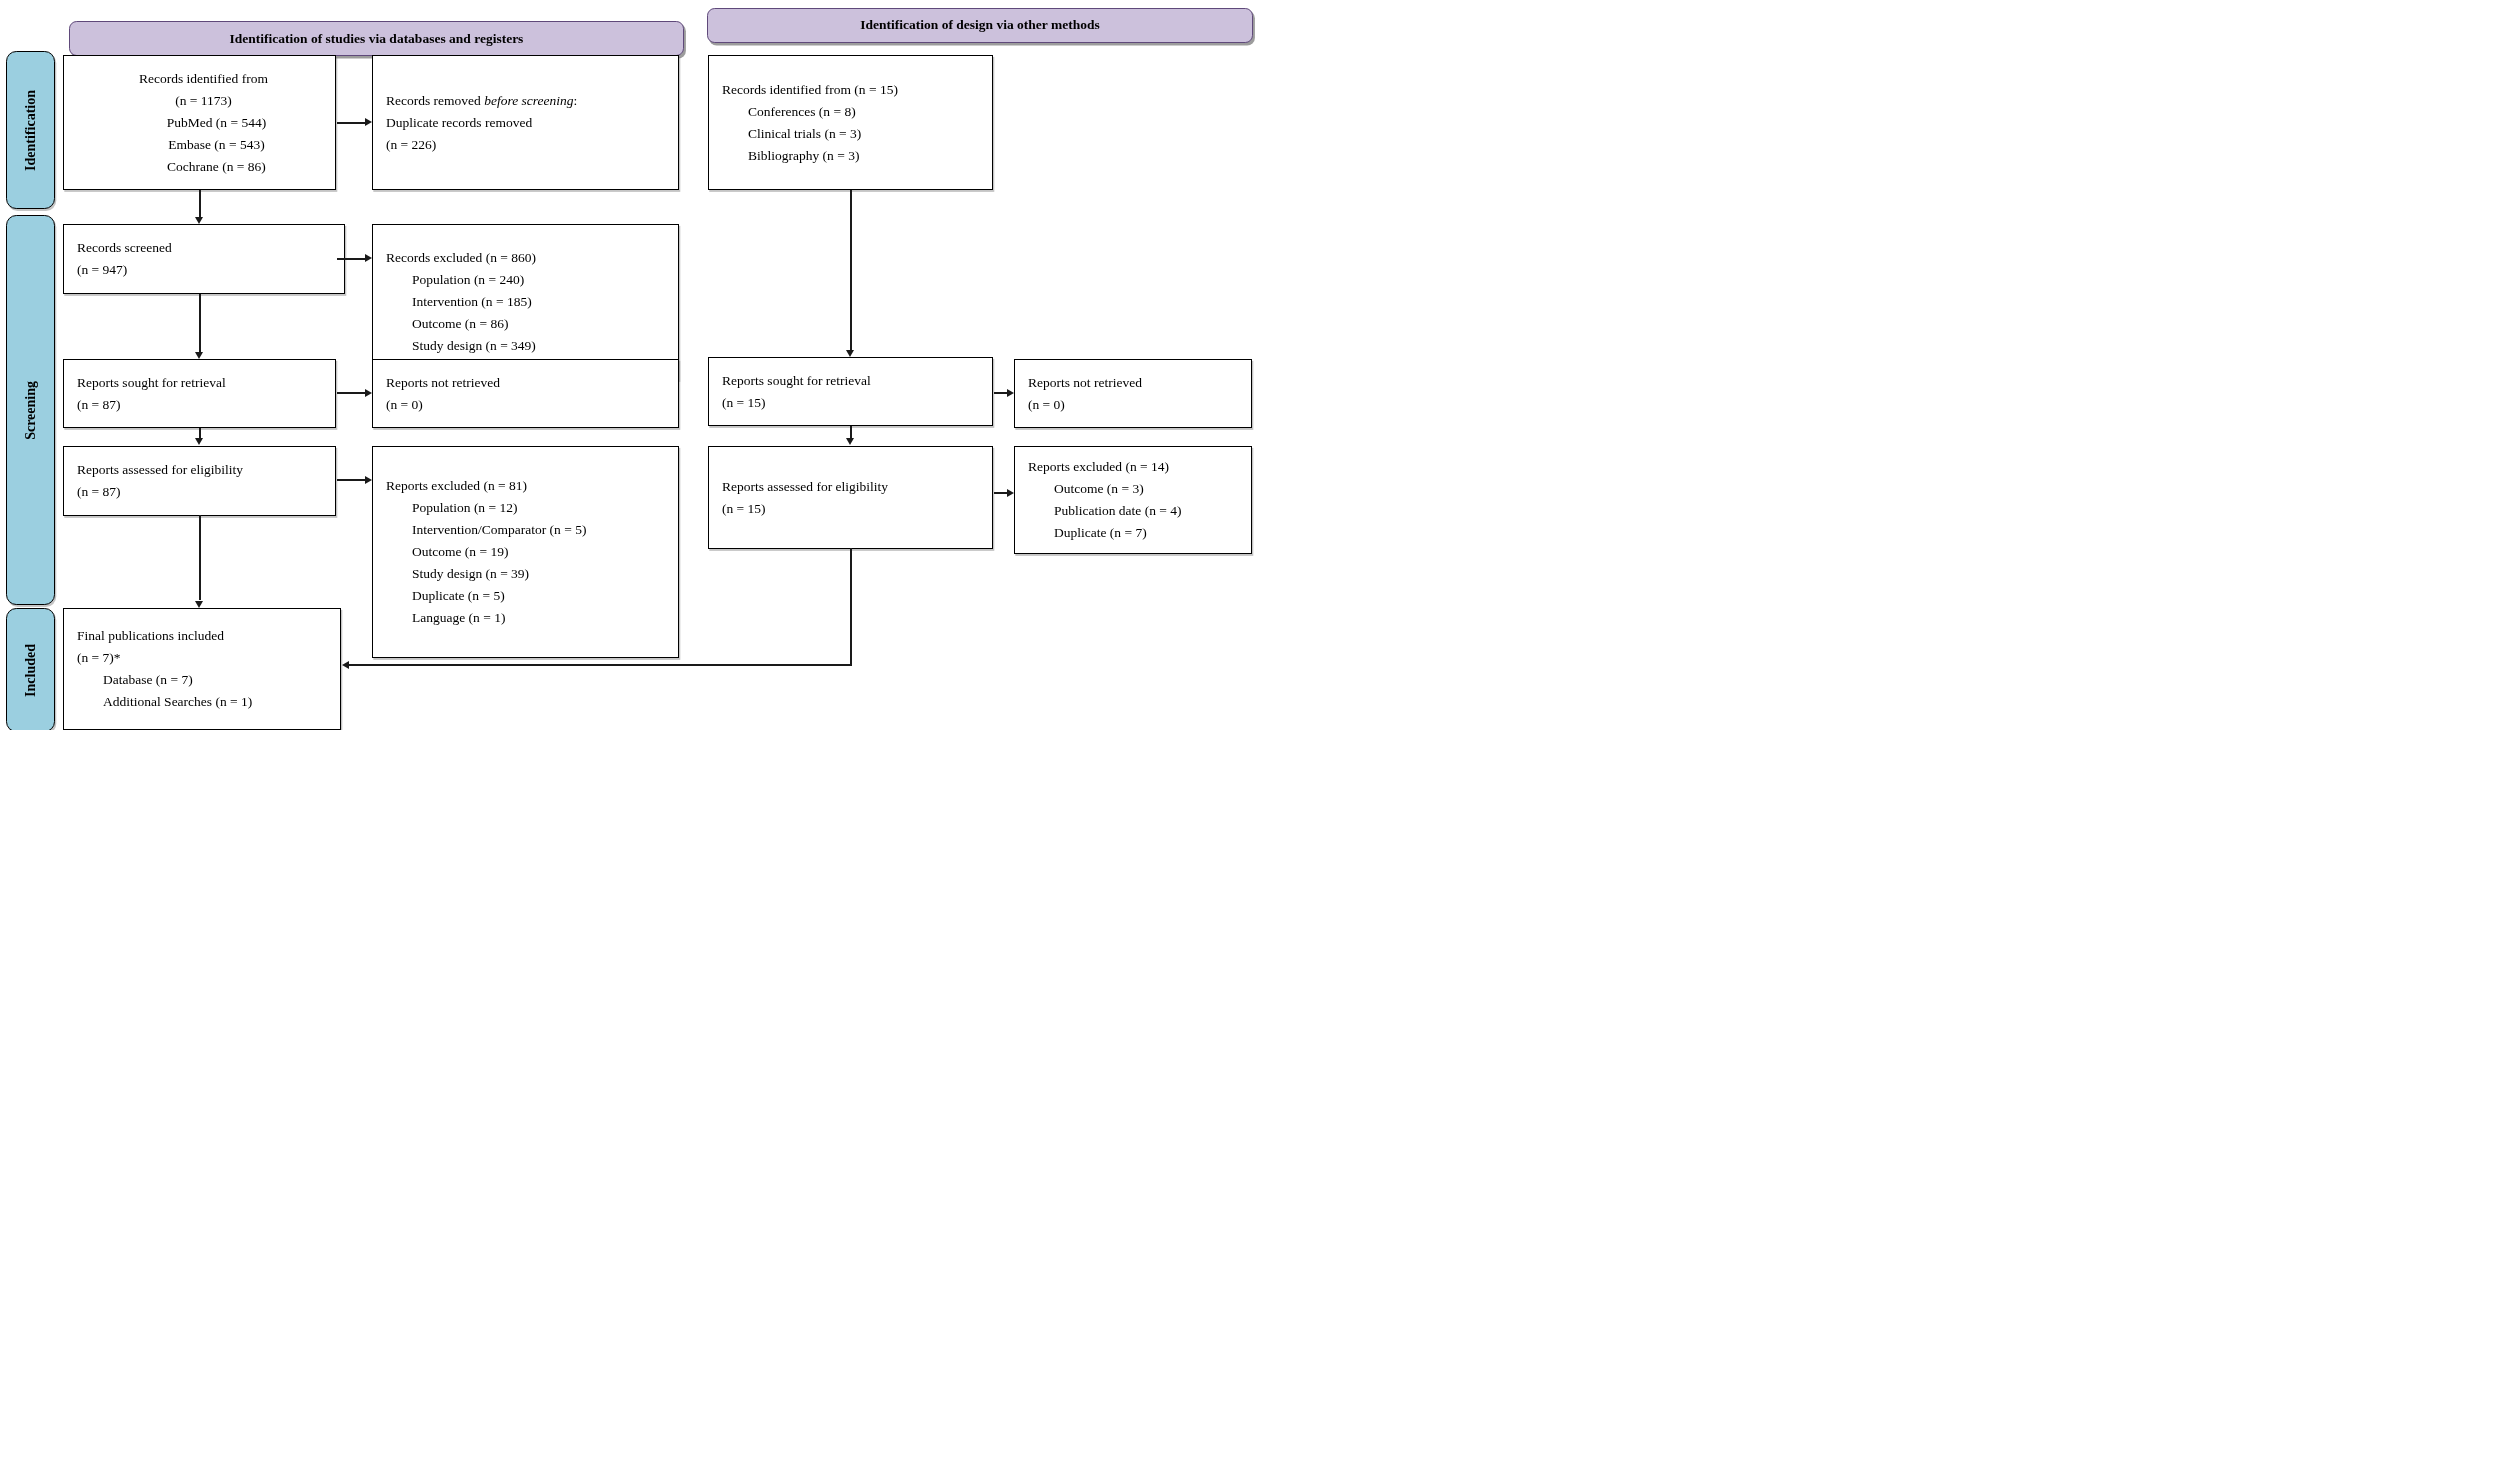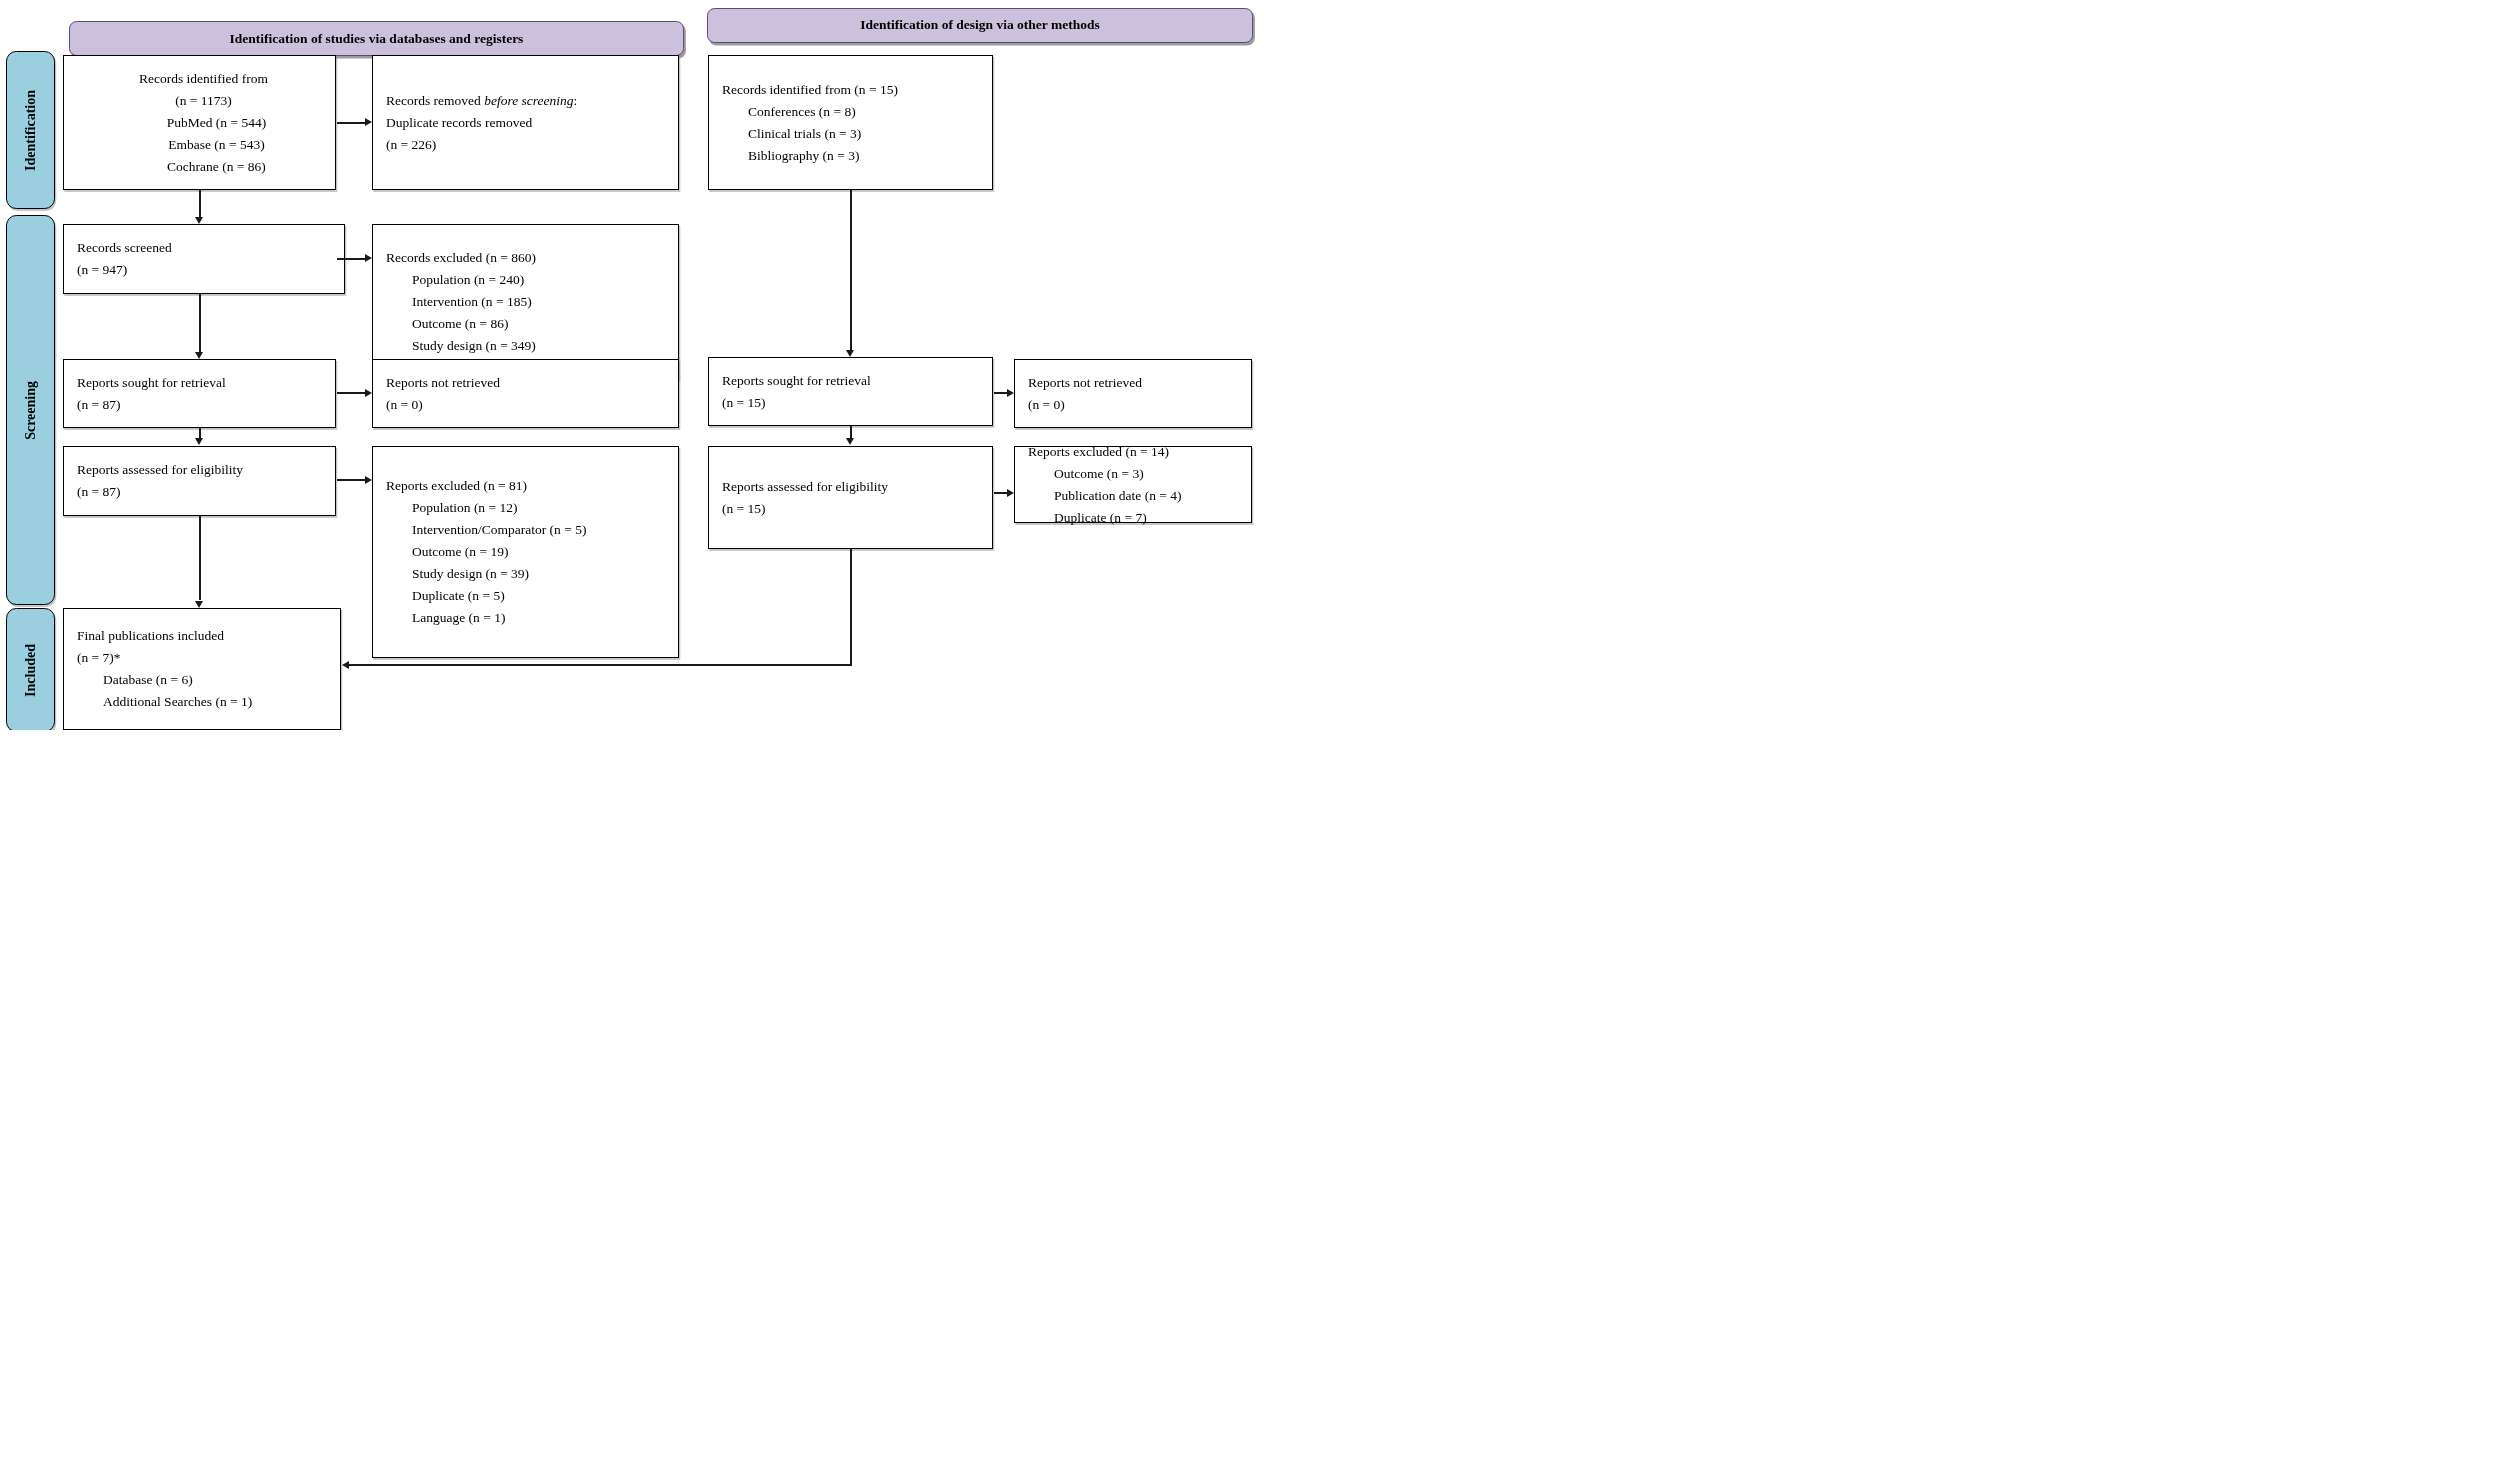--- a/index.html
+++ b/index.html
@@ -40,21 +40,21 @@
   #b-identified-other{left:708px;top:55px;width:285px;height:135px;}
   #b-screened{left:63px;top:224px;width:282px;height:70px;}
   #b-excluded-860{left:372px;top:224px;width:307px;height:156px;}
   #b-sought-db{left:63px;top:359px;width:273px;height:69px;}
   #b-notretrieved-db{left:372px;top:359px;width:307px;height:69px;}
   #b-sought-other{left:708px;top:357px;width:285px;height:69px;}
   #b-notretrieved-other{left:1014px;top:359px;width:238px;height:69px;}
   #b-assessed-db{left:63px;top:446px;width:273px;height:70px;}
   #b-excluded-81{left:372px;top:446px;width:307px;height:212px;}
   #b-assessed-other{left:708px;top:446px;width:285px;height:103px;}
-  #b-excluded-14{left:1014px;top:446px;width:238px;height:77px;}
+  #b-excluded-14{left:1014px;top:446px;width:238px;height:108px;}
   #b-final{left:63px;top:608px;width:278px;height:122px;}
 
   .hline{position:absolute;height:1.9px;background:var(--arrow);}
   .vline{position:absolute;width:1.9px;background:var(--arrow);}
   .head-right{position:absolute;width:0;height:0;border-top:4.5px solid transparent;
     border-bottom:4.5px solid transparent;border-left:7px solid var(--arrow);}
   .head-left{position:absolute;width:0;height:0;border-top:4.5px solid transparent;
     border-bottom:4.5px solid transparent;border-right:7px solid var(--arrow);}
   .head-down{position:absolute;width:0;height:0;border-left:4.5px solid transparent;
     border-right:4.5px solid transparent;border-top:7px solid var(--arrow);}
@@ -156,21 +156,21 @@
     </div>
   <div class="fbox" id="b-excluded-14">
       <div class="line"><span>Reports excluded (n = 14)</span></div>
       <div class="line indent"><span>Outcome (n = 3)</span></div>
       <div class="line indent"><span>Publication date (n = 4)</span></div>
       <div class="line indent"><span>Duplicate (n = 7)</span></div>
     </div>
   <div class="fbox" id="b-final">
       <div class="line"><span>Final publications included</span></div>
       <div class="line"><span>(n = 7)*</span></div>
-      <div class="line indent"><span>Database (n = 6)</span></div>
+      <div class="line indent"><span>Database (n = 7)</span></div>
       <div class="line indent"><span>Additional Searches (n = 1)</span></div>
     </div>
 
   <div class="hline" id="a1-l"></div>
   <div class="head-right" id="a1-h"></div>
   <div class="vline" id="a2-l"></div>
   <div class="head-down" id="a2-h"></div>
   <div class="hline" id="a3-l"></div>
   <div class="head-right" id="a3-h"></div>
   <div class="vline" id="a4-l"></div>

